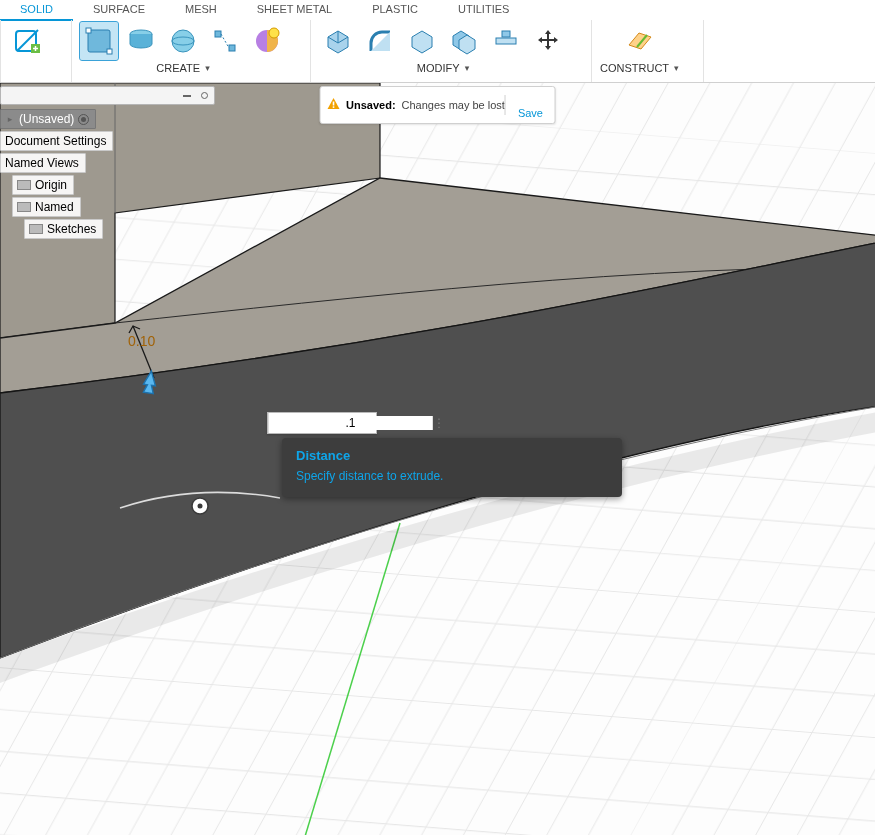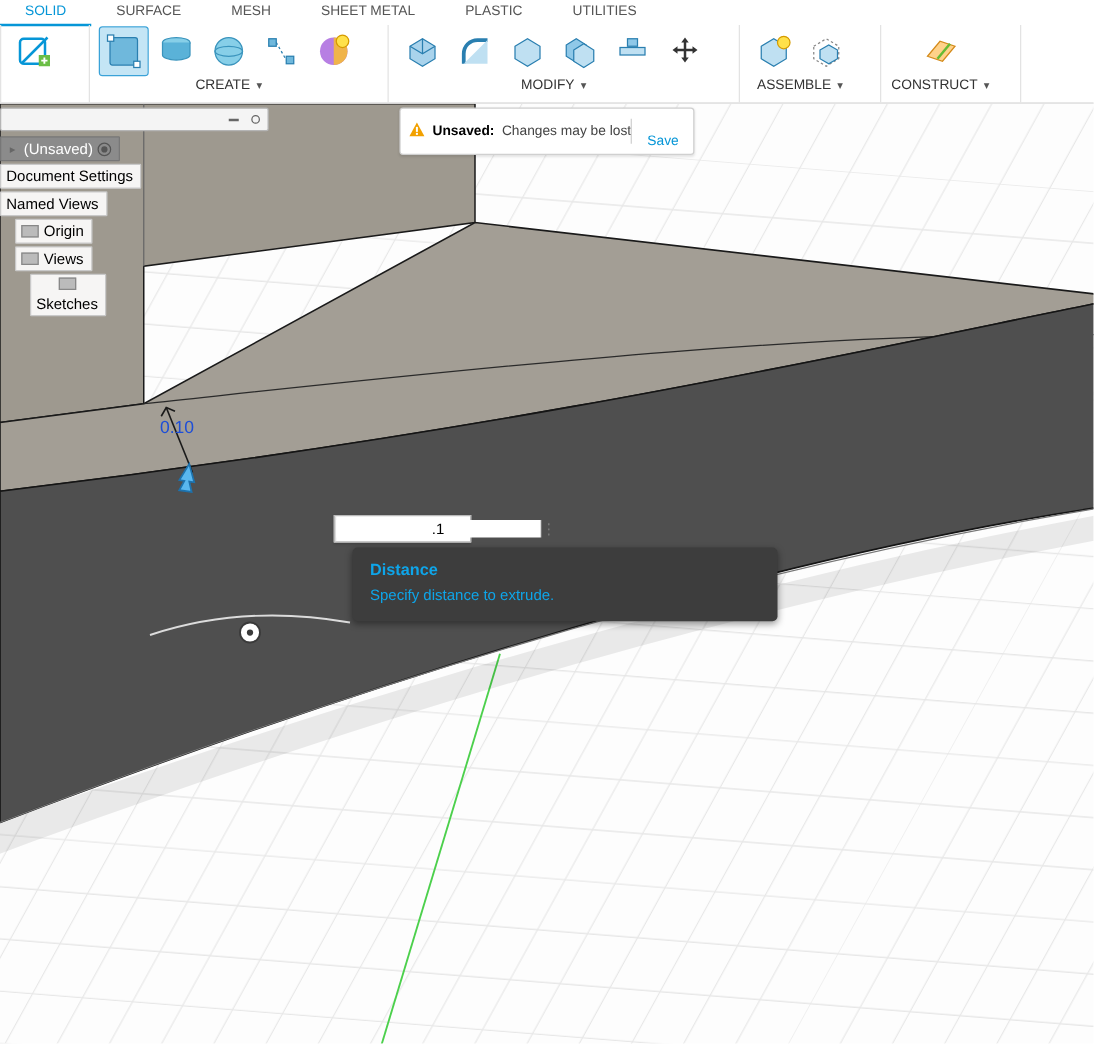--- a/index.html
+++ b/index.html
@@ -73,21 +73,21 @@
     flex:1; border:none; outline:none; font-size:12px; text-align:center; padding:0 4px;
   }
   .inputfloat .more { width:14px; text-align:center; color:#777; border-left:1px solid #ddd; font-size:12px; }
   .tip {
     position:absolute; top:355px; left:282px; width:340px;
     background:#3d3d3d; color:#0ea5e9; border-radius:4px; padding:10px 14px 14px 14px;
     box-shadow:0 2px 6px rgba(0,0,0,.4); font-size:12px;
   }
   .tip .title { font-weight:bold; margin-bottom:6px; font-size:13px; }
   .dimlabel {
-    position:absolute; top:250px; left:128px; font-size:14px; color:#1d4ed8;
+    position:absolute; top:250px; left:128px; font-size:14px; color:#a16207;
     font-family: Arial, sans-serif;
   }
 </style>
 </head>
 <body>
 
 <div class="tabs">
   <div class="tab active">SOLID</div>
   <div class="tab">SURFACE</div>
   <div class="tab">MESH</div>
@@ -184,37 +184,20 @@
       </div>
       <div class="tool-btn">
         <svg width="28" height="28">
           <path d="M14 3 l3 4 h-2 v5 h5 v-2 l4 3 l-4 3 v-2 h-5 v5 h2 l-3 4 l-3 -4 h2 v-5 h-5 v2 l-4 -3 l4 -3 v2 h5 v-5 h-2 z" fill="#333"></path>
         </svg>
       </div>
     </div>
     <div class="tool-label drop-tri">MODIFY</div>
   </div>
 
-  <div class="tool-group">
-    <div class="tool-row">
-      <div class="tool-btn">
-        <svg width="28" height="28">
-          <path d="M4 10 l10 -6 l10 6 v10 l-10 6 l-10 -6 z" fill="#bfe0f2" stroke="#2a7fb0"></path>
-          <circle cx="22" cy="7" r="5" fill="#ffe14a" stroke="#d59b00"></circle>
-        </svg>
-      </div>
-      <div class="tool-btn">
-        <svg width="28" height="28">
-          <path d="M4 10 l10 -6 l10 6 v10 l-10 6 l-10 -6 z" fill="none" stroke="#888" stroke-dasharray="2,2"></path>
-          <path d="M9 13 l7 -4 l7 4 v7 l-7 4 l-7 -4 z" fill="#bfe0f2" stroke="#2a7fb0"></path>
-        </svg>
-      </div>
-    </div>
-    <div class="tool-label drop-tri">ASSEMBLE</div>
-  </div>
 
   <div class="tool-group">
     <div class="tool-row">
       <div class="tool-btn">
         <svg width="28" height="28">
           <path d="M4 18 L14 6 L26 10 L16 22 Z" fill="#ffd28a" stroke="#d48a1a"></path>
           <path d="M12 20 L22 8" stroke="#6b3" stroke-width="2"></path>
         </svg>
       </div>
     </div>
@@ -344,23 +327,23 @@
     </div>
     <div class="row">
       <span>Named Views</span>
     </div>
     <div class="row" style="margin-left:12px;">
       <span class="fold"></span>
       <span>Origin</span>
     </div>
     <div class="row" style="margin-left:12px;">
       <span class="fold"></span>
-      <span>Views</span>
-    </div>
-    <div class="row" style="margin-left:24px;flex-direction:column;">
+      <span>Named</span>
+    </div>
+    <div class="row" style="margin-left:24px;">
       <span class="fold"></span>
       <span>Sketches</span>
     </div>
   </div>
 
   <div class="dimlabel">0.10</div>
 
   <div class="inputfloat">
     <div class="grip"></div>
     <input type="text" value=".1" style="">

